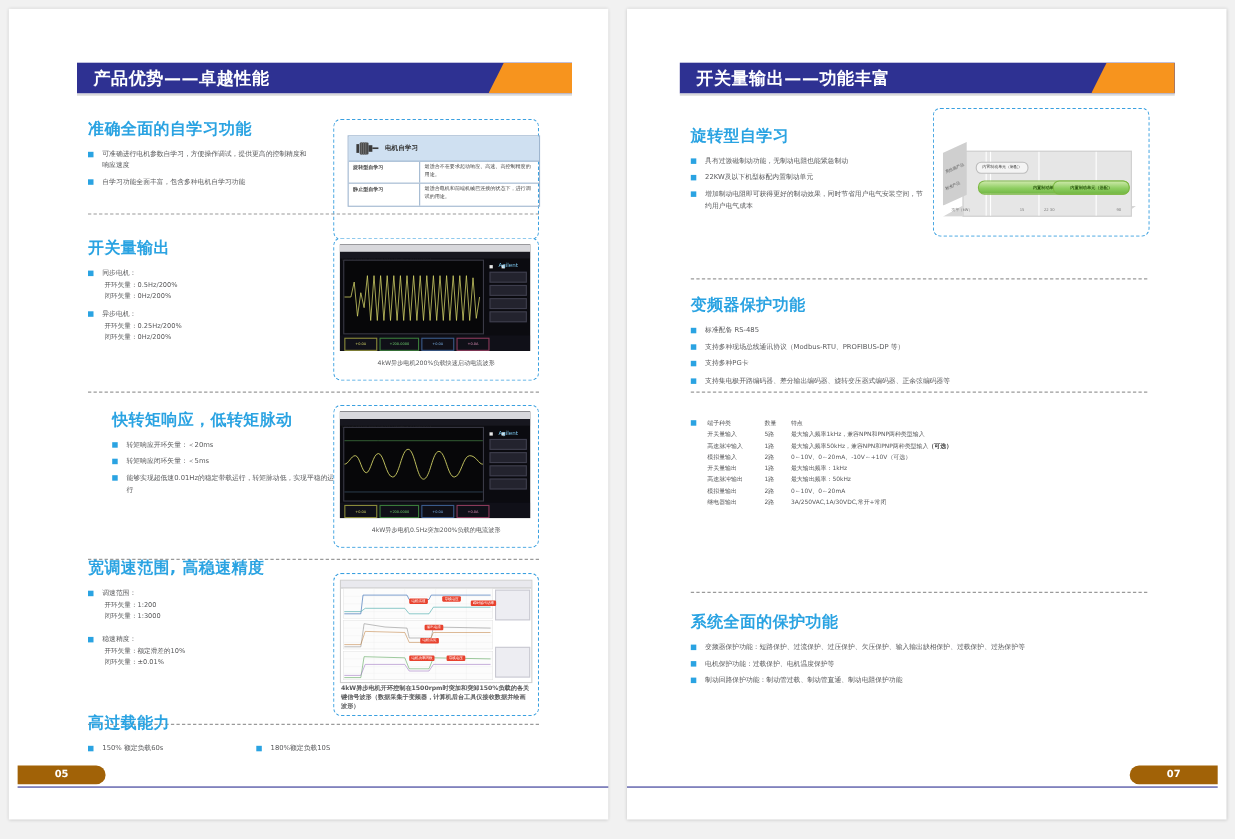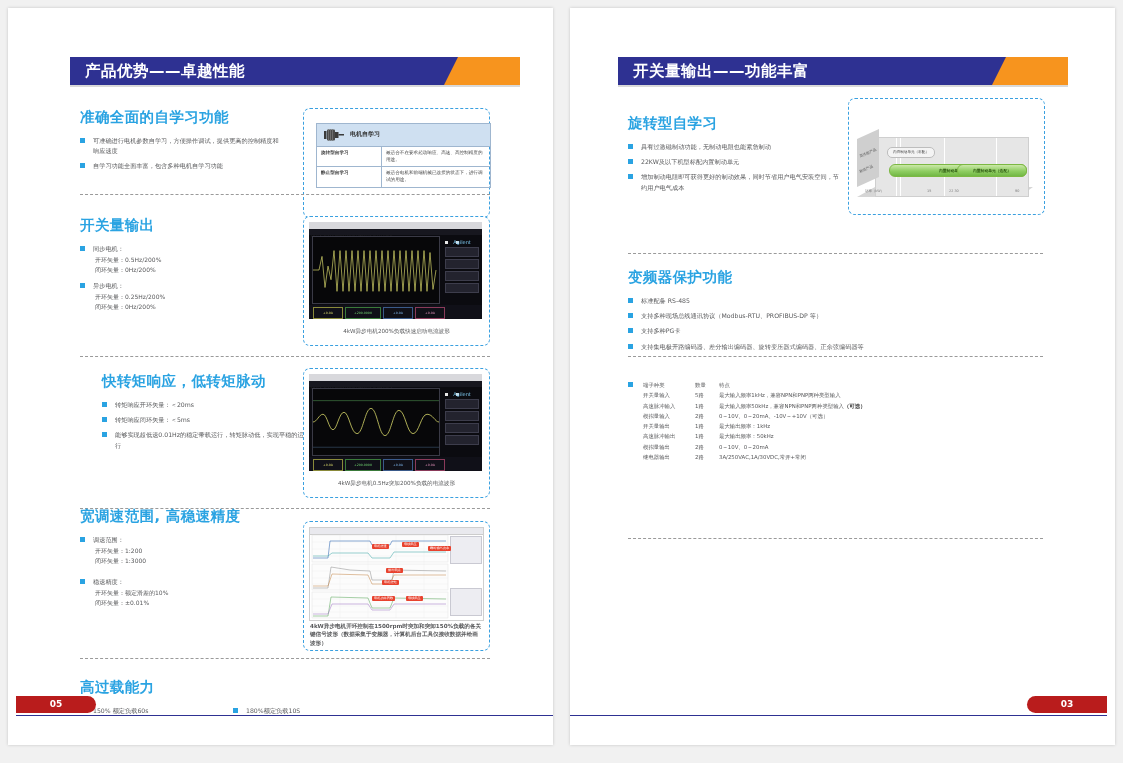--- a/index.html
+++ b/index.html
@@ -88,21 +88,21 @@
   .iorow{display:flex;font-size:5.4px;color:#58595b;line-height:1.9;}
   .ioc1{width:52px;padding-left:15px;}
   .ioc2{width:24px;}
   .ioc3{flex:1;}
   .iorow.head .ioc1,.iorow.head .ioc2,.iorow.head .ioc3{color:#58595b;}
   .iohead{position:relative;padding-left:13px;font-size:6.2px;color:#58595b;}
   .iohead:before{content:"";position:absolute;left:0;top:2px;width:5px;height:5px;background:#2aa3e2;}
   .hl{font-weight:bold;color:#333;}
 
   
-  .folio{position:absolute;bottom:32px;height:17px;background:#b91c1c;}
+  .folio{position:absolute;bottom:32px;height:17px;background:#a16207;}
   .folio span{color:#fff;font-size:9px;font-weight:bold;line-height:17px;display:block;text-align:center;}
   .folio-left{left:8px;width:80px;border-radius:0 9px 9px 0;}
   .folio-right{right:8px;width:80px;border-radius:9px 0 0 9px;}
   .folio-rule{position:absolute;bottom:29px;height:1.5px;background:#2e3192;}
 </style>
 </head>
 <body>
 
 <div class="spread">
 
@@ -290,21 +290,21 @@
         <div class="clabel" style="left:76px;top:40px;">输出电流</div>
         <div class="clabel" style="left:72px;top:52px;">电机转矩</div>
         <div class="clabel" style="left:62px;top:68px;">电机功率因数</div>
         <div class="clabel" style="left:96px;top:68px;">母线电压</div>
       </div>
       <div class="cap left" style="top:100px;">4kW异步电机开环控制在1500rpm时突加和突卸150%负载的各关键信号波形（数据采集于变频器，计算机后台工具仅接收数据并绘画波形）</div>
     </div>
 
     <div class="dashed-sep" style="left:72px;top:650px;width:410px;"></div>
 
-    <div class="sec" style="left:72px;top:670px;width:410px;">
+    <div class="sec" style="left:72px;top:640px;width:410px;">
       <div class="sec-title">高过载能力</div>
       <div class="bullets" style="display:flex;">
         <div class="bl" style="width:140px;">150% 额定负载60s</div>
         <div class="bl" style="width:180px;">180%额定负载10S</div>
       </div>
     </div>
 
     <div class="folio folio-left">
       <span>05</span>
     </div>
@@ -413,20 +413,28 @@
         <div class="iorow">
           <div class="ioc1">继电器输出</div>
           <div class="ioc2">2路</div>
           <div class="ioc3">3A/250VAC,1A/30VDC,常开+常闭</div>
         </div>
       </div>
     </div>
 
     <div class="dashed-sep" style="left:58px;top:530px;width:415px;"></div>
 
+    <div class="sec" style="left:58px;top:548px;width:420px;">
+      <div class="sec-title">系统全面的保护功能</div>
+      <div class="bullets">
+        <div class="bl">变频器保护功能：短路保护、过流保护、过压保护、欠压保护、输入输出缺相保护、过载保护、过热保护等</div>
+        <div class="bl">电机保护功能：过载保护、电机温度保护等</div>
+        <div class="bl">制动回路保护功能：制动管过载、制动管直通、制动电阻保护功能</div>
+      </div>
+    </div>
 
     <div class="folio folio-right">
-      <span>03</span>
+      <span>07</span>
     </div>
     <div class="folio-rule" style="right:8px;width:537px;"></div>
   </div>
 
 </div>
 
 </body></html>

